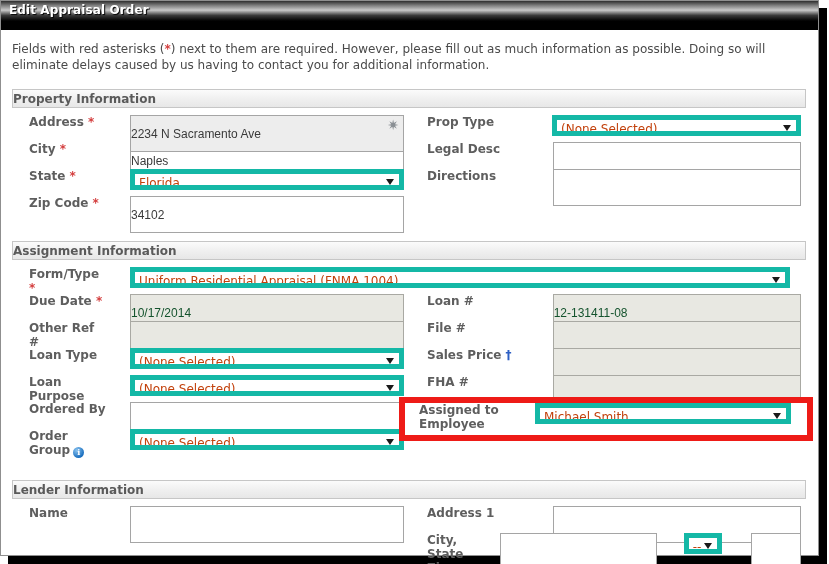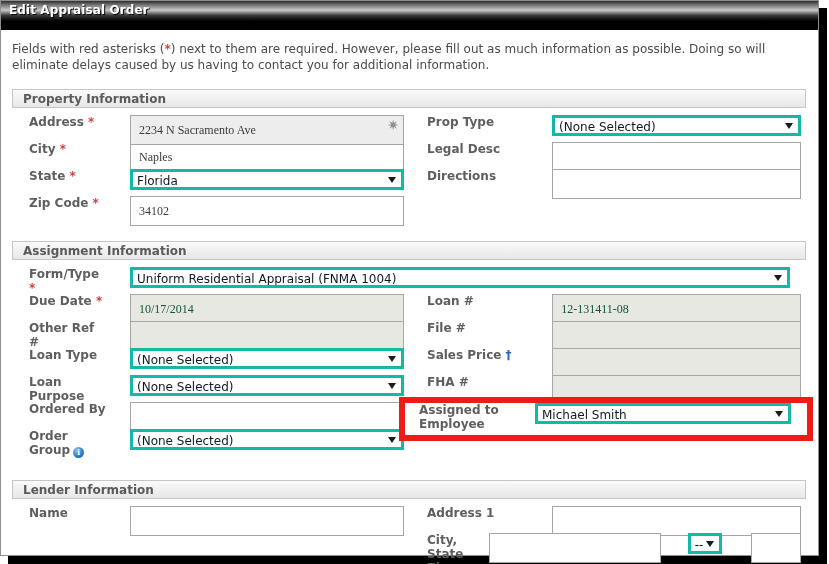--- a/index.html
+++ b/index.html
@@ -45,21 +45,20 @@
     font-size:12px;line-height:16px;color:#4a4a4a;
     width:790px;
   }
   .intro .ast{color:#d43f3f;font-weight:bold;}
   
   .sect-head{
     height:19px;line-height:19px;
     background:linear-gradient(to bottom,#fbfbfb 0%,#efefef 55%,#e7e7e7 100%);
     border:1px solid #c6c6c6;
     font-weight:bold;font-size:12px;color:#5a5a5a;
-    padding-left:10px;
     margin:16px 1px 0 5px;
     box-sizing:border-box;
     width:794px;
   }
   .sect-body{padding:7px 0 2px 0;}
   
   .row{
     display:flex;align-items:flex-start;
     height:27px;
   }
@@ -81,33 +80,33 @@
   .dag{color:#2d5fc4;font-weight:bold;}
   .infoicon{
     display:inline-block;width:11px;height:11px;border-radius:50%;
     background:radial-gradient(circle at 35% 30%,#8cc4f0,#1a6fbf 70%);
     color:#fff;font-size:8px;font-weight:bold;line-height:11px;
     text-align:center;vertical-align:-1px;margin-left:3px;
     font-family:"DejaVu Serif",serif;
   }
   
   .inp{
-    height:30px;box-sizing:border-box;
+    height:37px;box-sizing:border-box;
     border:1px solid #a5a5a5;background:#fff;
-    font-family:Liberation Serif, serif;
+    font-family:Liberation Sans, sans-serif;
     font-size:12px;color:#3a3a3a;
-    padding:0 8px;line-height:19px;
+    padding:0 0;line-height:19px;
     outline:none;
   }
   .inp.dis{background:#e8e8e2;color:#14532d;border:1px solid #a9a9a3;}
   .inp.shade{background:#ededed;}
   .sel{
     height:21px;box-sizing:border-box;
-    border:3px solid #14b8a6;background:#fff;
-    font-size:12px;color:#0f172a;
+    border:5px solid #14b8a6;background:#fff;
+    font-size:12px;color:#c2410c;
     padding:0 18px 0 4px;line-height:19px;
     position:relative;white-space:nowrap;overflow:hidden;
   }
   .sel .arrow{
     position:absolute;right:5px;top:5px;
     width:0;height:0;border-left:4px solid transparent;
     border-right:4px solid transparent;border-top:6px solid #1a1a1a;
   }
   .w274{width:274px;}
   .w266{width:266px;}

